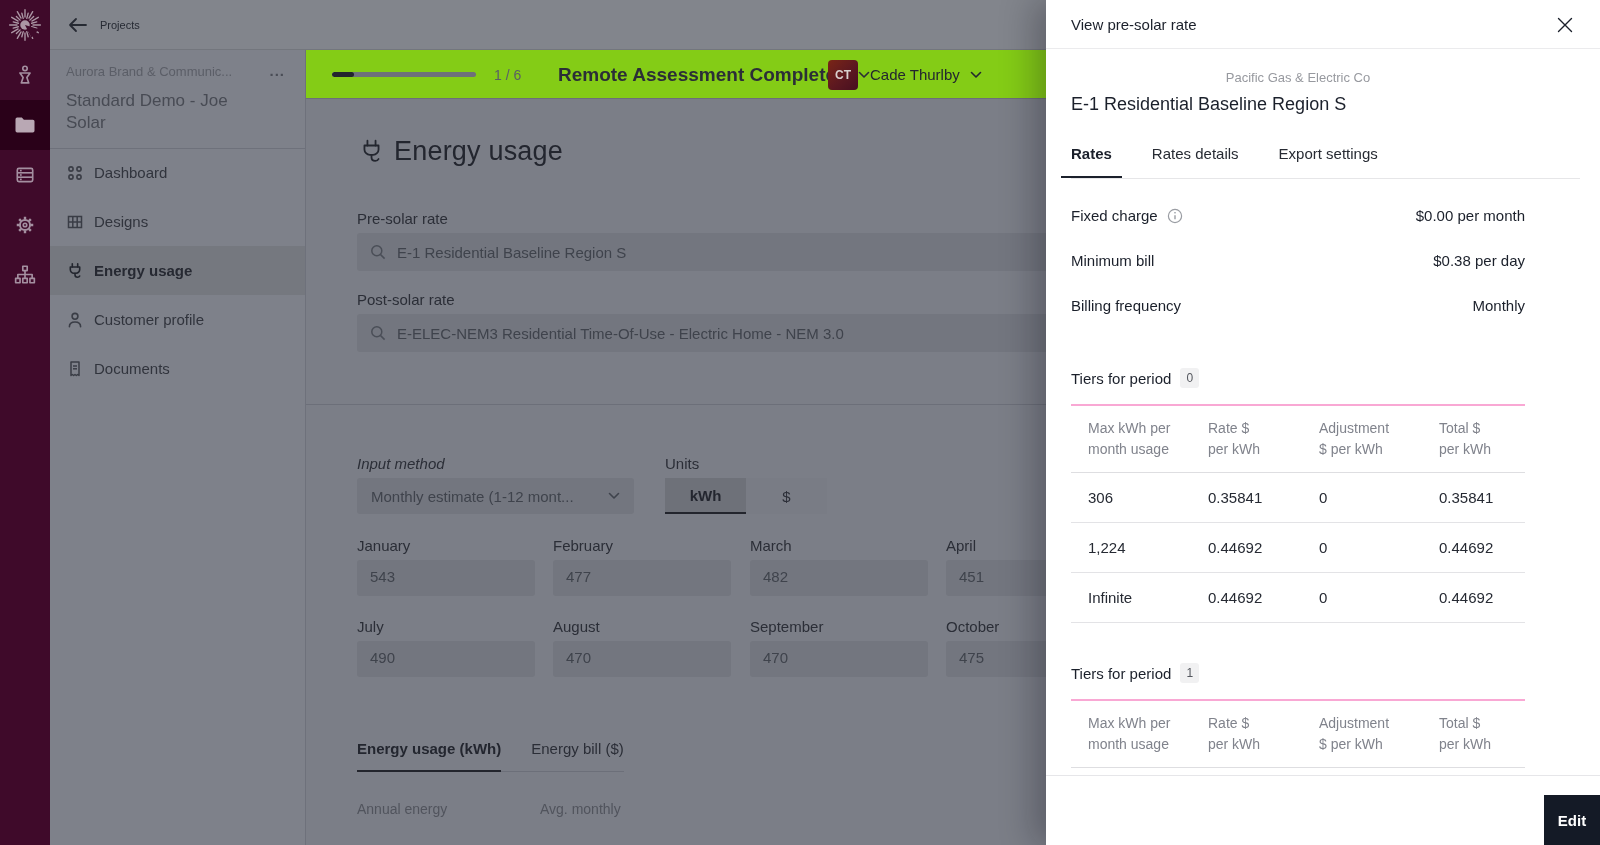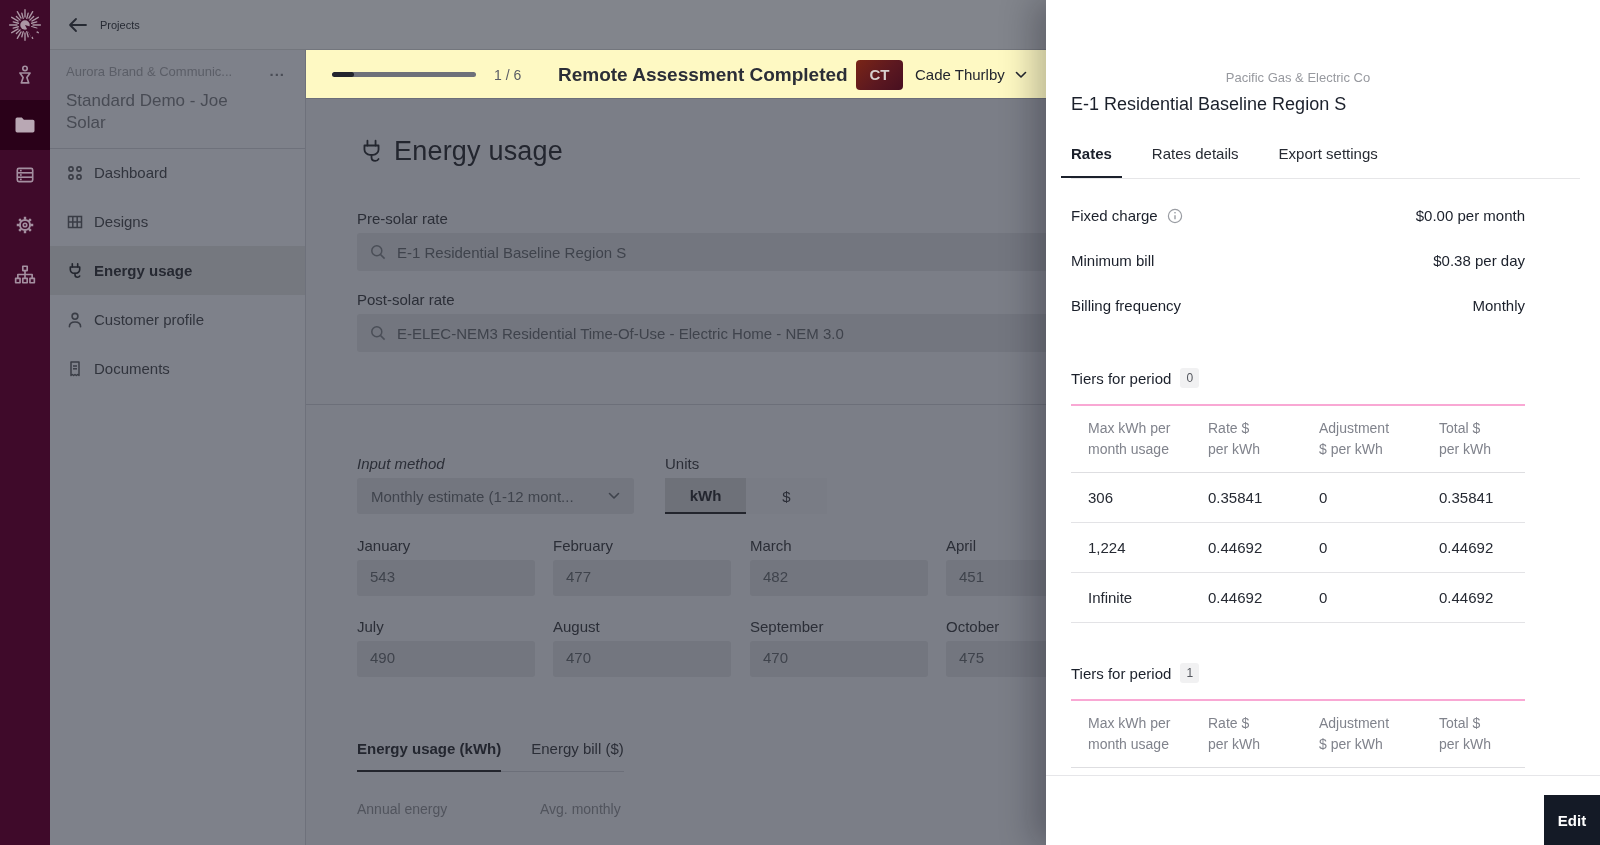--- a/index.html
+++ b/index.html
@@ -24,29 +24,29 @@
   .project-title { position:absolute; left:16px; top:40px; width:170px; font-size:17px; font-weight:500; line-height:22px; color:#484B54; }
   .sidebar-divider { position:absolute; left:0; right:0; top:98px; border-top:1px solid #6E717B; }
   .nav { position:absolute; left:0; right:0; top:98px; }
   .nav-item { height:49px; display:flex; align-items:center; padding-left:16px; font-size:15px; color:#31343D; cursor:pointer; }
   .nav-item .nicon { width:18px; height:18px; margin-right:10px; color:#3A3D46; flex:0 0 18px; }
   .nav-item.active { background:#75787F; font-weight:700; color:#262932; }
   .nav-item.active .nicon { color:#23262F; }
 
   
   .main { position:absolute; left:306px; top:50px; right:0; bottom:0; background:#7B7E87; z-index:0; }
-  .subheader { position:absolute; left:0; right:0; top:0; height:49px; background:#fef9c3; border-bottom:1px solid #6C6F79; }
+  .subheader { position:absolute; left:0; right:0; top:0; height:49px; background:#84cc16; border-bottom:1px solid #6C6F79; }
   .progress-track { position:absolute; left:26px; top:22px; width:144px; height:5px; border-radius:3px; background:#6E717A; overflow:hidden; }
   .progress-fill { height:5px; width:22px; border-radius:3px; background:#23252D; }
   .progress-count { position:absolute; left:188px; top:17px; font-size:14px; color:#5A5D66; }
   .status-group { position:absolute; left:252px; top:0; height:49px; display:flex; align-items:center; cursor:pointer; }
   .status-label { font-size:19px; font-weight:700; color:#2B2E37; }
   .status-group .chev { margin-left:10px; color:#2B2E37; }
   .user-group { position:absolute; left:522px; top:0; height:49px; display:flex; align-items:center; cursor:pointer; }
-  .avatar { width:47px; height:30px; border-radius:4px; background:linear-gradient(135deg,#7A2516 0%,#5C1820 55%,#470F20 100%); color:#D8CFCD; font-size:15px; font-weight:700; display:flex; align-items:center; justify-content:center;margin-left:28px; }
+  .avatar { width:30px; height:30px; border-radius:4px; background:linear-gradient(135deg,#7A2516 0%,#5C1820 55%,#470F20 100%); color:#D8CFCD; font-size:12px; font-weight:700; display:flex; align-items:center; justify-content:center; }
   .user-name { margin-left:12px; font-size:15px; font-weight:500; color:#23262F; }
   .user-group .chev { margin-left:10px; color:#23262F; }
 
   .h1-row { position:absolute; left:52px; top:86px; display:flex; align-items:center; color:#23262F; }
   .h1-row .h1-icon { width:27px; height:27px; margin-right:9px; }
   .h1-text { font-size:27px; font-weight:500; letter-spacing:0.2px; }
 
   .field-label { position:absolute; font-size:15px; font-weight:500; color:#2B2E37; }
   .search-box { position:absolute; left:51px; width:1240px; height:38px; background:#73767F; border-radius:3px; display:flex; align-items:center; }
   .search-box .sicon { margin:0 11px 0 13px; color:#4A4E57; flex:0 0 16px; height:16px; }
@@ -344,20 +344,28 @@
 
     <div class="bottom-tabs">
       <div class="btab active">Energy usage (kWh)</div>
       <div class="btab">Energy bill ($)</div>
     </div>
     <div class="stat-label" style="left:51px;">Annual energy</div>
     <div class="stat-label" style="left:234px;">Avg. monthly</div>
   </div>
 
   <div class="panel">
+    <div class="panel-header">
+      <span class="panel-title">View pre-solar rate</span>
+      <span class="close-btn">
+        <svg width="16" height="16" viewBox="0 0 16 16" stroke="currentColor" stroke-width="1.4" stroke-linecap="round">
+            <path d="M1.5 1.5 L14.5 14.5 M14.5 1.5 L1.5 14.5"></path>
+          </svg>
+      </span>
+    </div>
 
     <div class="panel-body">
       <div class="utility">Pacific Gas &amp; Electric Co</div>
       <div class="rate-name">E-1 Residential Baseline Region S</div>
 
       <div class="ptabs">
         <div class="ptab active">Rates</div>
         <div class="ptab">Rates details</div>
         <div class="ptab">Export settings</div>
       </div>

